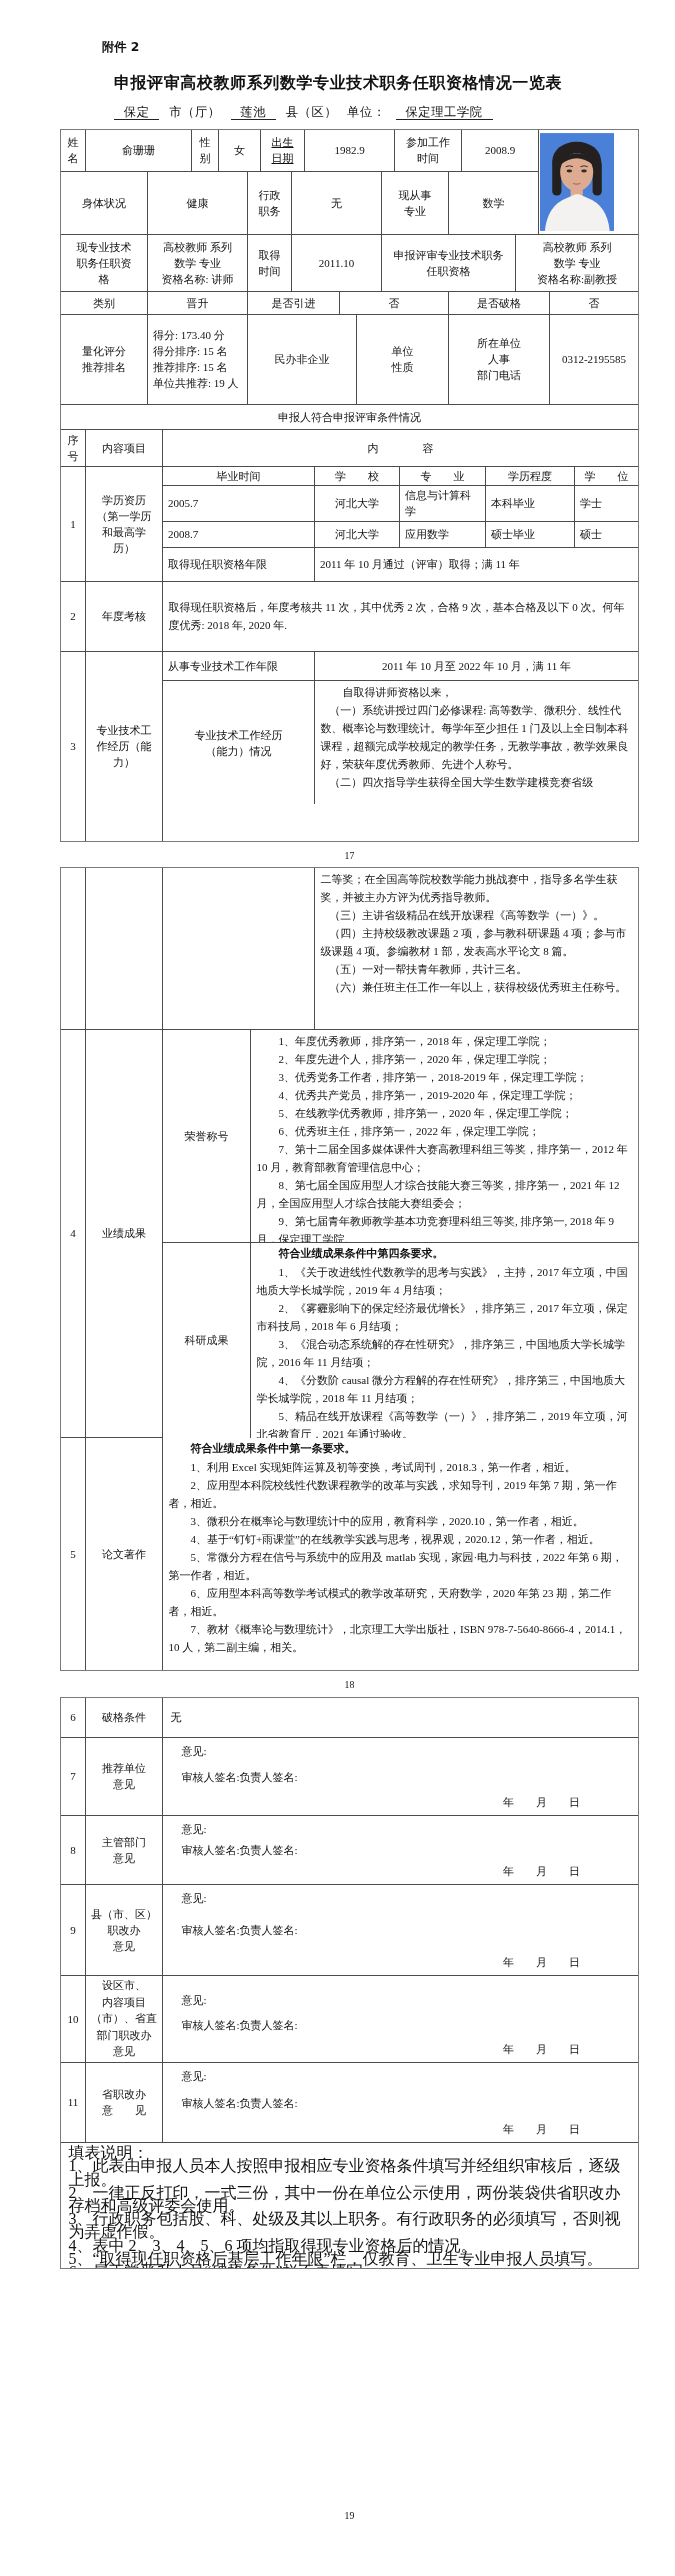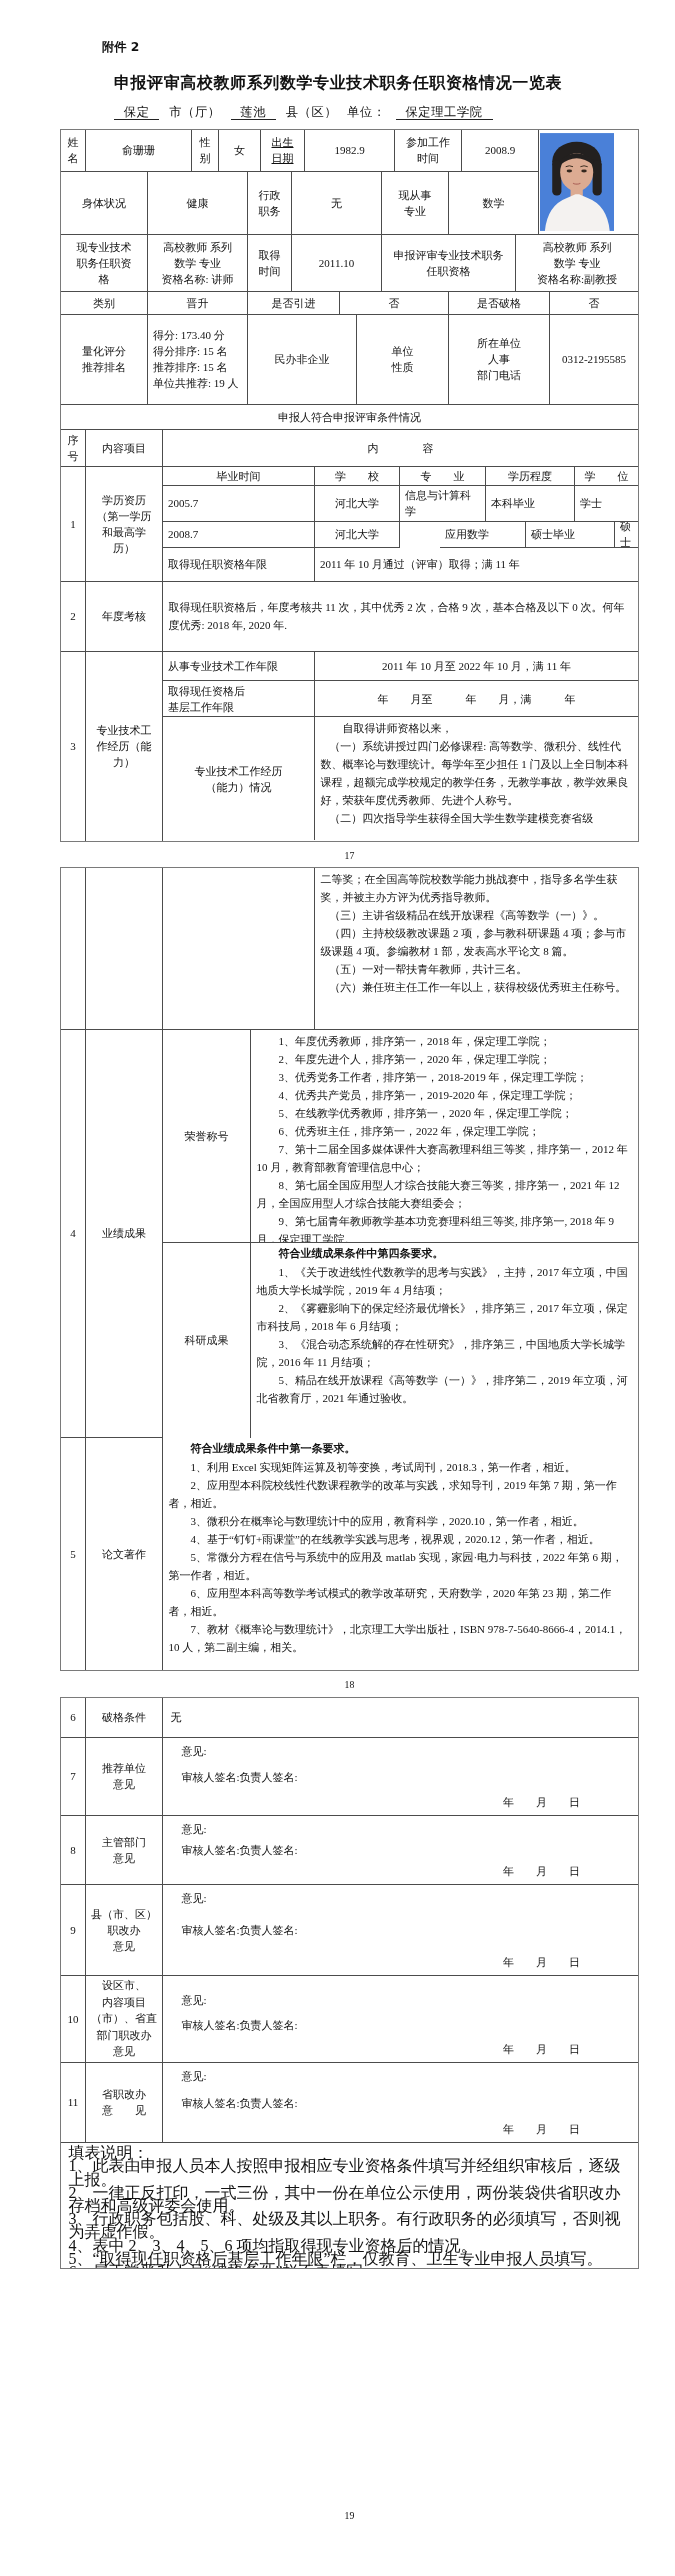--- a/index.html
+++ b/index.html
@@ -201,21 +201,21 @@
       <div class="r" style="height:36px;">
         <div class="c left" style="width:152px;justify-content:center;">2005.7</div>
         <div class="c" style="width:85px;">河北大学</div>
         <div class="c left" style="width:86px;justify-content:center;">信息与计算科学</div>
         <div class="c left" style="width:89px;justify-content:center;">本科毕业</div>
         <div class="c fx nbr left" style="justify-content:center;">学士</div>
       </div>
       <div class="r" style="height:26.4px;">
         <div class="c left" style="width:152px;justify-content:center;">2008.7</div>
         <div class="c" style="width:85px;">河北大学</div>
-        <div class="c left" style="width:86px;justify-content:center;margin-left:40px;">应用数学</div>
+        <div class="c left" style="width:86px;justify-content:center;">应用数学</div>
         <div class="c left" style="width:89px;justify-content:center;">硕士毕业</div>
         <div class="c fx nbr left" style="justify-content:center;">硕士</div>
       </div>
       <div class="r" style="height:34px;">
         <div class="c left" style="width:152px;justify-content:center;">取得现任职资格年限</div>
         <div class="c fx nbr left" style="justify-content:center;">2011 年 10 月通过（评审）取得；满 11 年</div>
       </div>
     </div>
   </div>
 
@@ -231,27 +231,20 @@
     <div class="c nbb" style="width:25px;">3</div>
     <div class="c nbb" style="width:77px;">
       <div>专业技术工</div>
         <div>作经历（能</div>
         <div>力）</div>
     </div>
     <div class="col" style="flex:1 1 auto;">
       <div class="r" style="height:29.5px;">
         <div class="c left" style="width:152px;justify-content:center;">从事专业技术工作年限</div>
         <div class="c fx nbr">2011 年 10 月至 2022 年 10 月，满 11 年</div>
-      </div>
-      <div class="r" style="height:36px;">
-        <div class="c left" style="width:152px;justify-content:center;">
-          <div>取得现任资格后</div>
-            <div>基层工作年限</div>
-        </div>
-        <div class="c fx nbr">年　　月至　　　年　　月，满　　　年</div>
       </div>
       <div class="r" style="height:123px;">
         <div class="c nbb" style="width:152px;">
           <div>专业技术工作经历</div>
             <div>（能力）情况</div>
         </div>
         <div class="c fx nbr nbb top">
           <div class="pbox">
             <div class="p">自取得讲师资格以来，</div>
             <div class="pp">（一）系统讲授过四门必修课程: 高等数学、微积分、线性代数、概率论与数理统计。每学年至少担任 1 门及以上全日制本科课程，超额完成学校规定的教学任务，无教学事故，教学效果良好，荣获年度优秀教师、先进个人称号。</div>
@@ -303,20 +296,21 @@
         </div>
       </div>
       <div class="r" style="height:195px;">
         <div class="c nbb" style="width:88px;">科研成果</div>
         <div class="c fx nbr nbb top">
           <div class="pbox">
             <div class="req">符合业绩成果条件中第四条要求。</div>
             <div class="p">1、《关于改进线性代数教学的思考与实践》，主持，2017 年立项，中国地质大学长城学院，2019 年 4 月结项；</div>
             <div class="p">2、《雾霾影响下的保定经济最优增长》，排序第三，2017 年立项，保定市科技局，2018 年 6 月结项；</div>
             <div class="p">3、《混合动态系统解的存在性研究》，排序第三，中国地质大学长城学院，2016 年 11 月结项；</div>
+            <div class="p">4、《分数阶 causal 微分方程解的存在性研究》，排序第三，中国地质大学长城学院，2018 年 11 月结项；</div>
             <div class="p">5、精品在线开放课程《高等数学（一）》，排序第二，2019 年立项，河北省教育厅，2021 年通过验收。</div>
           </div>
         </div>
       </div>
     </div>
   </div>
 
   <div class="r" style="height:232px;">
     <div class="c nbb" style="width:25px;">5</div>
     <div class="c nbb" style="width:77px;">论文著作</div>

